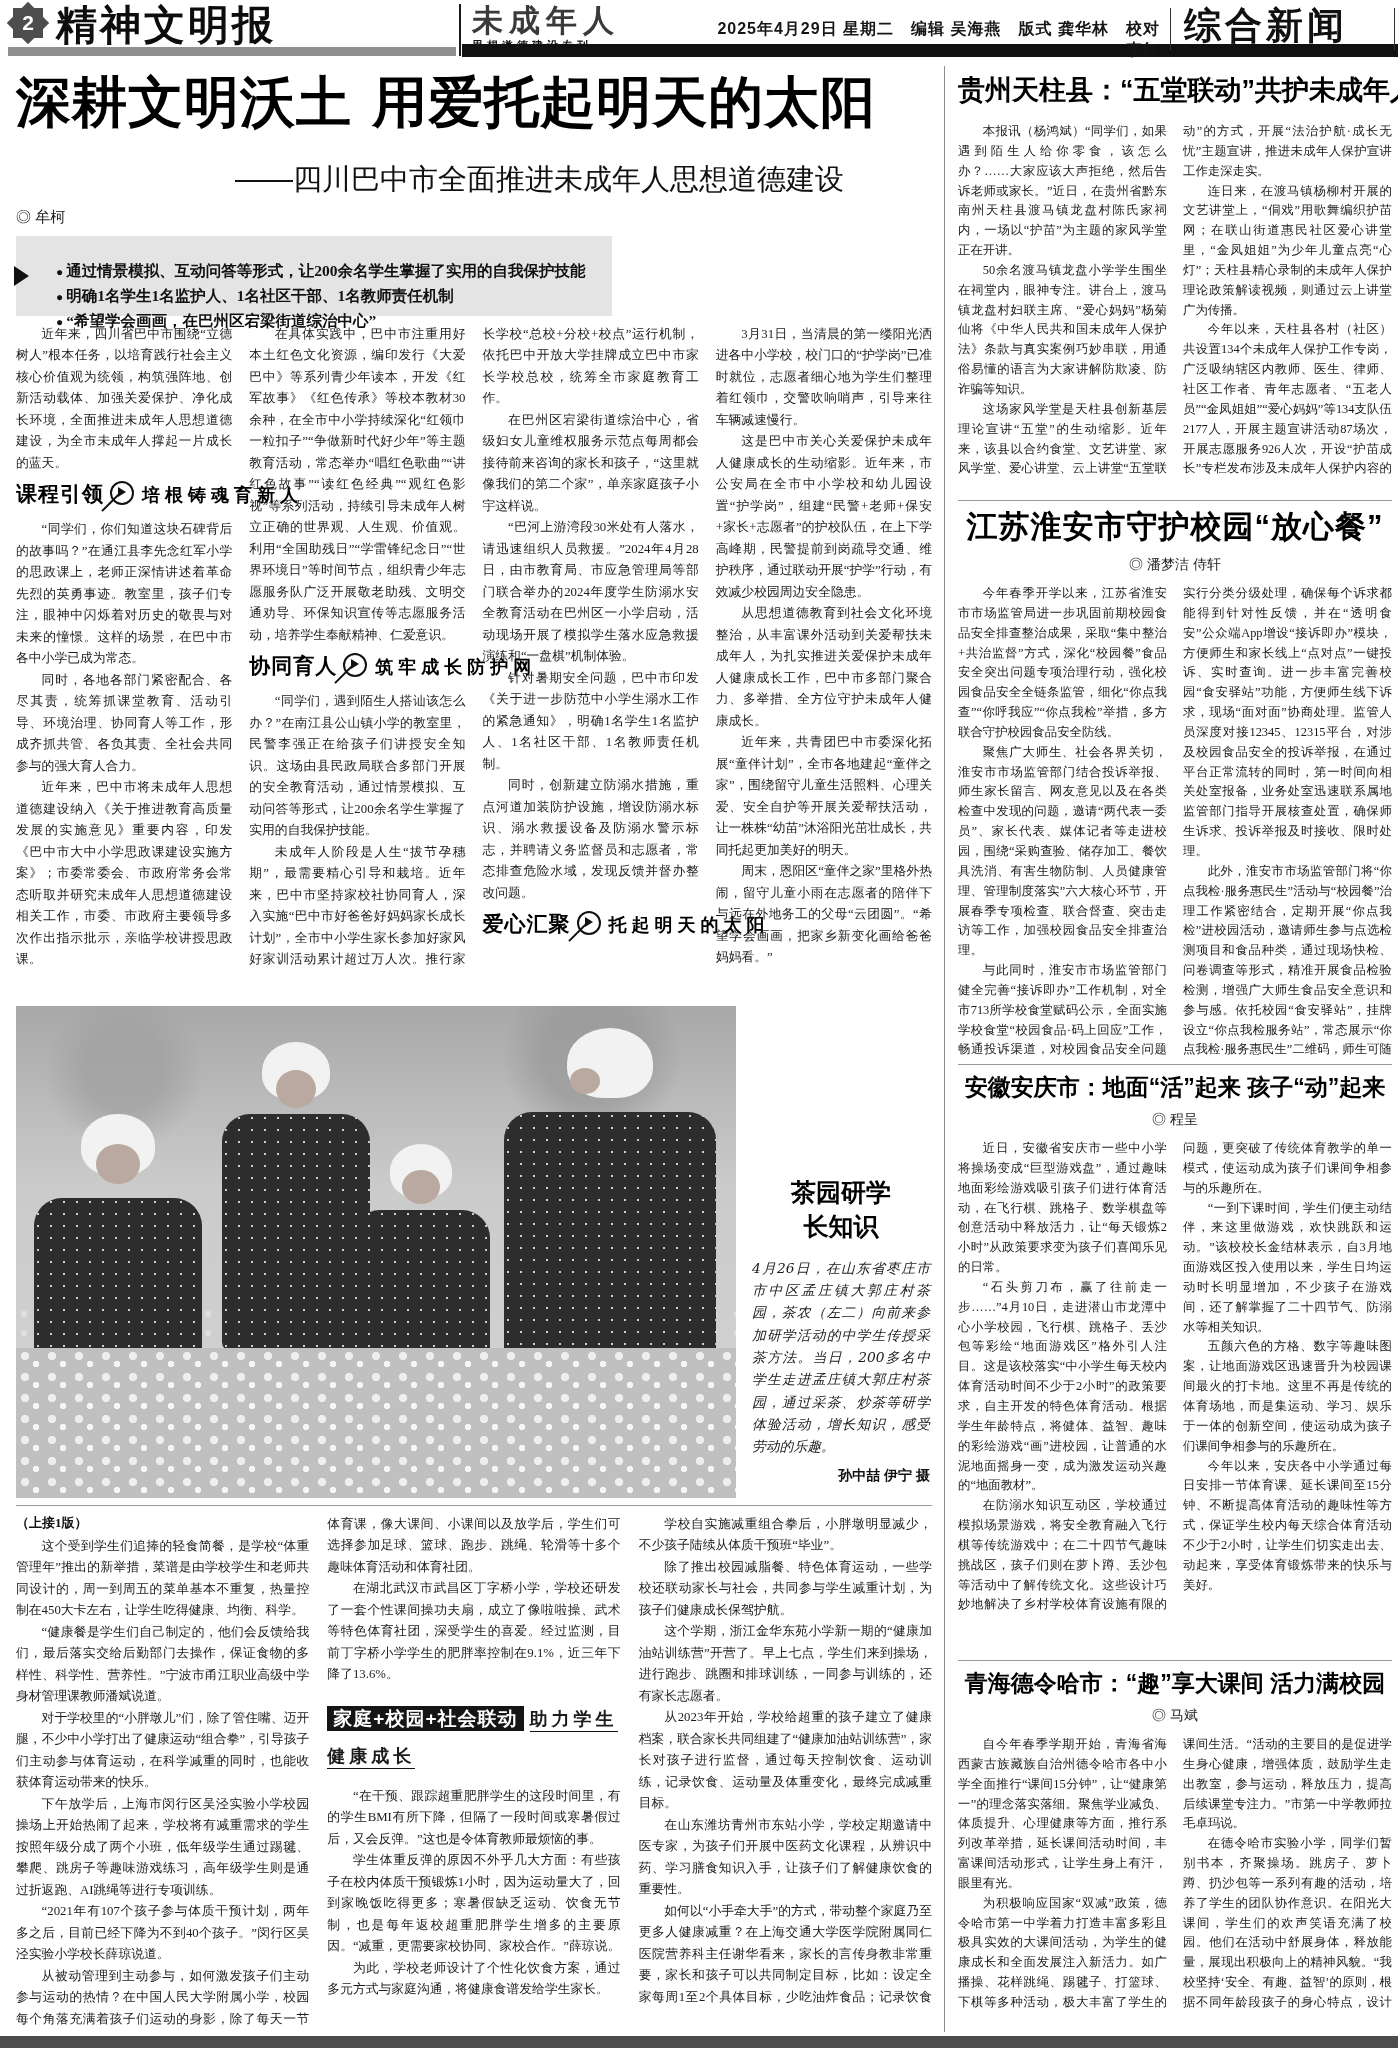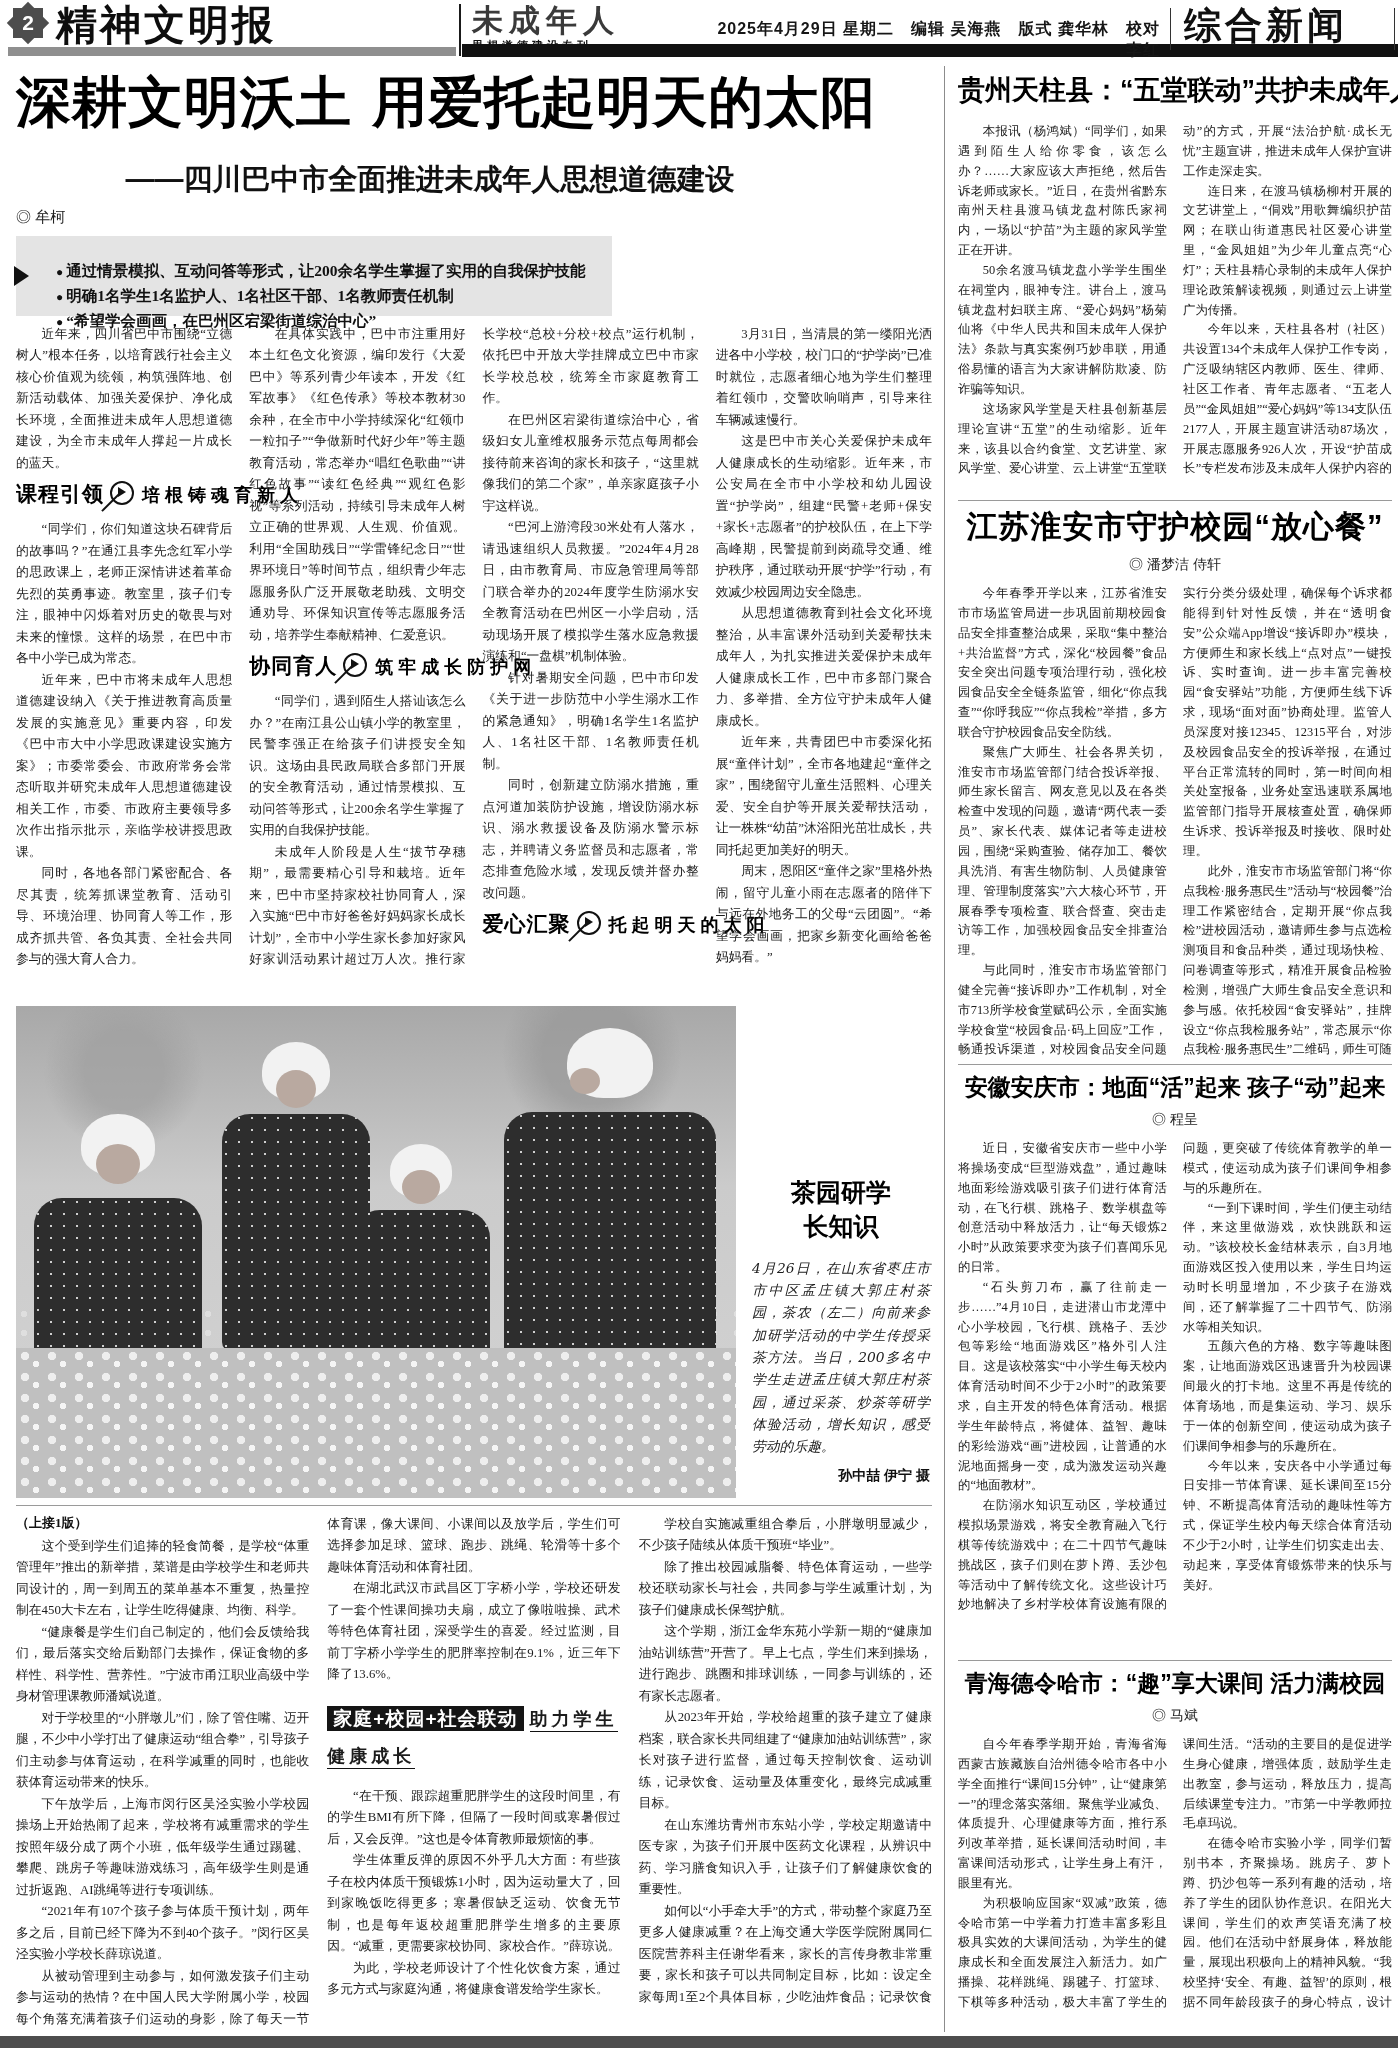--- a/index.html
+++ b/index.html
@@ -23,22 +23,22 @@
   .dateline{position:absolute;left:700px;top:19px;width:460px;text-align:right;
             font-size:16px;font-weight:700;color:#161616;letter-spacing:1px;}
   .section-vline{position:absolute;left:1170px;top:8px;width:1px;height:42px;background:#333;}
   .section-title{position:absolute;left:1184px;top:1px;font-size:37px;font-weight:700;letter-spacing:4px;color:#101010;}
   .edge-vline{position:absolute;left:1394px;top:8px;width:1px;height:42px;background:#333;}
 
   
   .headline{position:absolute;left:16px;top:66px;width:828px;text-align:center;white-space:nowrap;
             font-family:"DejaVu Serif","Liberation Serif",serif;font-weight:700;font-size:55px;
             letter-spacing:1px;color:#000;}
-  .subheadline{position:absolute;left:16px;top:160px;width:828px;text-align:center;
-               font-size:29px;font-weight:700;color:#111;}
+  .subheadline{position:absolute;left:16px;top:160px;width:828px;text-align:right;
+               font-size:29px;font-weight:400;color:#111;}
   .byline-main{position:absolute;left:16px;top:208px;width:828px;text-align:left;font-size:15px;color:#222;}
 
   
   .bullet-box{position:absolute;left:16px;top:236px;width:596px;height:80px;background:#e4e4e4;
               box-sizing:border-box;padding:9px 12px 0 26px;}
   .bullet-box .tri{position:absolute;left:-2px;top:30px;width:0;height:0;
                    border-top:10px solid transparent;border-bottom:10px solid transparent;border-left:15px solid #111;}
   .bullet-item{list-style:none;margin:0;padding:0;font-size:15.5px;font-weight:700;line-height:23px;color:#111;}
   .bullet-item::before{content:"● ";font-size:12px;}
 
@@ -155,22 +155,22 @@
         <li class="bullet-item">通过情景模拟、互动问答等形式，让200余名学生掌握了实用的自我保护技能</li>
         <li class="bullet-item">明确1名学生1名监护人、1名社区干部、1名教师责任机制</li>
         <li class="bullet-item">“希望学会画画，在巴州区宕梁街道综治中心”</li>
       </ul>
   </div>
 
   <div id="main-body" class="main-body newsbody">
       <p class="para">近年来，四川省巴中市围绕“立德树人”根本任务，以培育践行社会主义核心价值观为统领，构筑强阵地、创新活动载体、加强关爱保护、净化成长环境，全面推进未成年人思想道德建设，为全市未成年人撑起一片成长的蓝天。</p>
       <div class="sec-marker"><span class="sec-label">课程引领</span><span class="sec-icon"></span><span class="sec-motto">培根铸魂育新人</span></div>
       <p class="para">“同学们，你们知道这块石碑背后的故事吗？”在通江县李先念红军小学的思政课上，老师正深情讲述着革命先烈的英勇事迹。教室里，孩子们专注，眼神中闪烁着对历史的敬畏与对未来的憧憬。这样的场景，在巴中市各中小学已成为常态。</p>
+      <p class="para">同时，各地各部门紧密配合、各尽其责，统筹抓课堂教育、活动引导、环境治理、协同育人等工作，形成齐抓共管、各负其责、全社会共同参与的强大育人合力。</p>
       <p class="para">近年来，巴中市将未成年人思想道德建设纳入《关于推进教育高质量发展的实施意见》重要内容，印发《巴中市大中小学思政课建设实施方案》；市委常委会、市政府常务会常态听取并研究未成年人思想道德建设相关工作，市委、市政府主要领导多次作出指示批示，亲临学校讲授思政课。</p>
-      <p class="para">同时，各地各部门紧密配合、各尽其责，统筹抓课堂教育、活动引导、环境治理、协同育人等工作，形成齐抓共管、各负其责、全社会共同参与的强大育人合力。</p>
       <p class="para">在具体实践中，巴中市注重用好本土红色文化资源，编印发行《大爱巴中》等系列青少年读本，开发《红军故事》《红色传承》等校本教材30余种，在全市中小学持续深化“红领巾一粒扣子”“争做新时代好少年”等主题教育活动，常态举办“唱红色歌曲”“讲红色故事”“读红色经典”“观红色影视”等系列活动，持续引导未成年人树立正确的世界观、人生观、价值观。利用“全国助残日”“学雷锋纪念日”“世界环境日”等时间节点，组织青少年志愿服务队广泛开展敬老助残、文明交通劝导、环保知识宣传等志愿服务活动，培养学生奉献精神、仁爱意识。</p>
       <div class="sec-marker"><span class="sec-label">协同育人</span><span class="sec-icon"></span><span class="sec-motto">筑牢成长防护网</span></div>
       <p class="para">“同学们，遇到陌生人搭讪该怎么办？”在南江县公山镇小学的教室里，民警李强正在给孩子们讲授安全知识。这场由县民政局联合多部门开展的安全教育活动，通过情景模拟、互动问答等形式，让200余名学生掌握了实用的自我保护技能。</p>
       <p class="para">未成年人阶段是人生“拔节孕穗期”，最需要精心引导和栽培。近年来，巴中市坚持家校社协同育人，深入实施“巴中市好爸爸好妈妈家长成长计划”，全市中小学生家长参加好家风好家训活动累计超过万人次。推行家长学校“总校+分校+校点”运行机制，依托巴中开放大学挂牌成立巴中市家长学校总校，统筹全市家庭教育工作。</p>
       <p class="para">在巴州区宕梁街道综治中心，省级妇女儿童维权服务示范点每周都会接待前来咨询的家长和孩子，“这里就像我们的第二个家”，单亲家庭孩子小宇这样说。</p>
       <p class="para">“巴河上游湾段30米处有人落水，请迅速组织人员救援。”2024年4月28日，由市教育局、市应急管理局等部门联合举办的2024年度学生防溺水安全教育活动在巴州区一小学启动，活动现场开展了模拟学生落水应急救援演练和“一盘棋”机制体验。</p>
       <p class="para">针对暑期安全问题，巴中市印发《关于进一步防范中小学生溺水工作的紧急通知》，明确1名学生1名监护人、1名社区干部、1名教师责任机制。</p>
       <p class="para">同时，创新建立防溺水措施，重点河道加装防护设施，增设防溺水标识、溺水救援设备及防溺水警示标志，并聘请义务监督员和志愿者，常态排查危险水域，发现反馈并督办整改问题。</p>
       <div class="sec-marker"><span class="sec-label">爱心汇聚</span><span class="sec-icon"></span><span class="sec-motto">托起明天的太阳</span></div>
       <p class="para">3月31日，当清晨的第一缕阳光洒进各中小学校，校门口的“护学岗”已准时就位，志愿者细心地为学生们整理着红领巾，交警吹响哨声，引导来往车辆减速慢行。</p>

